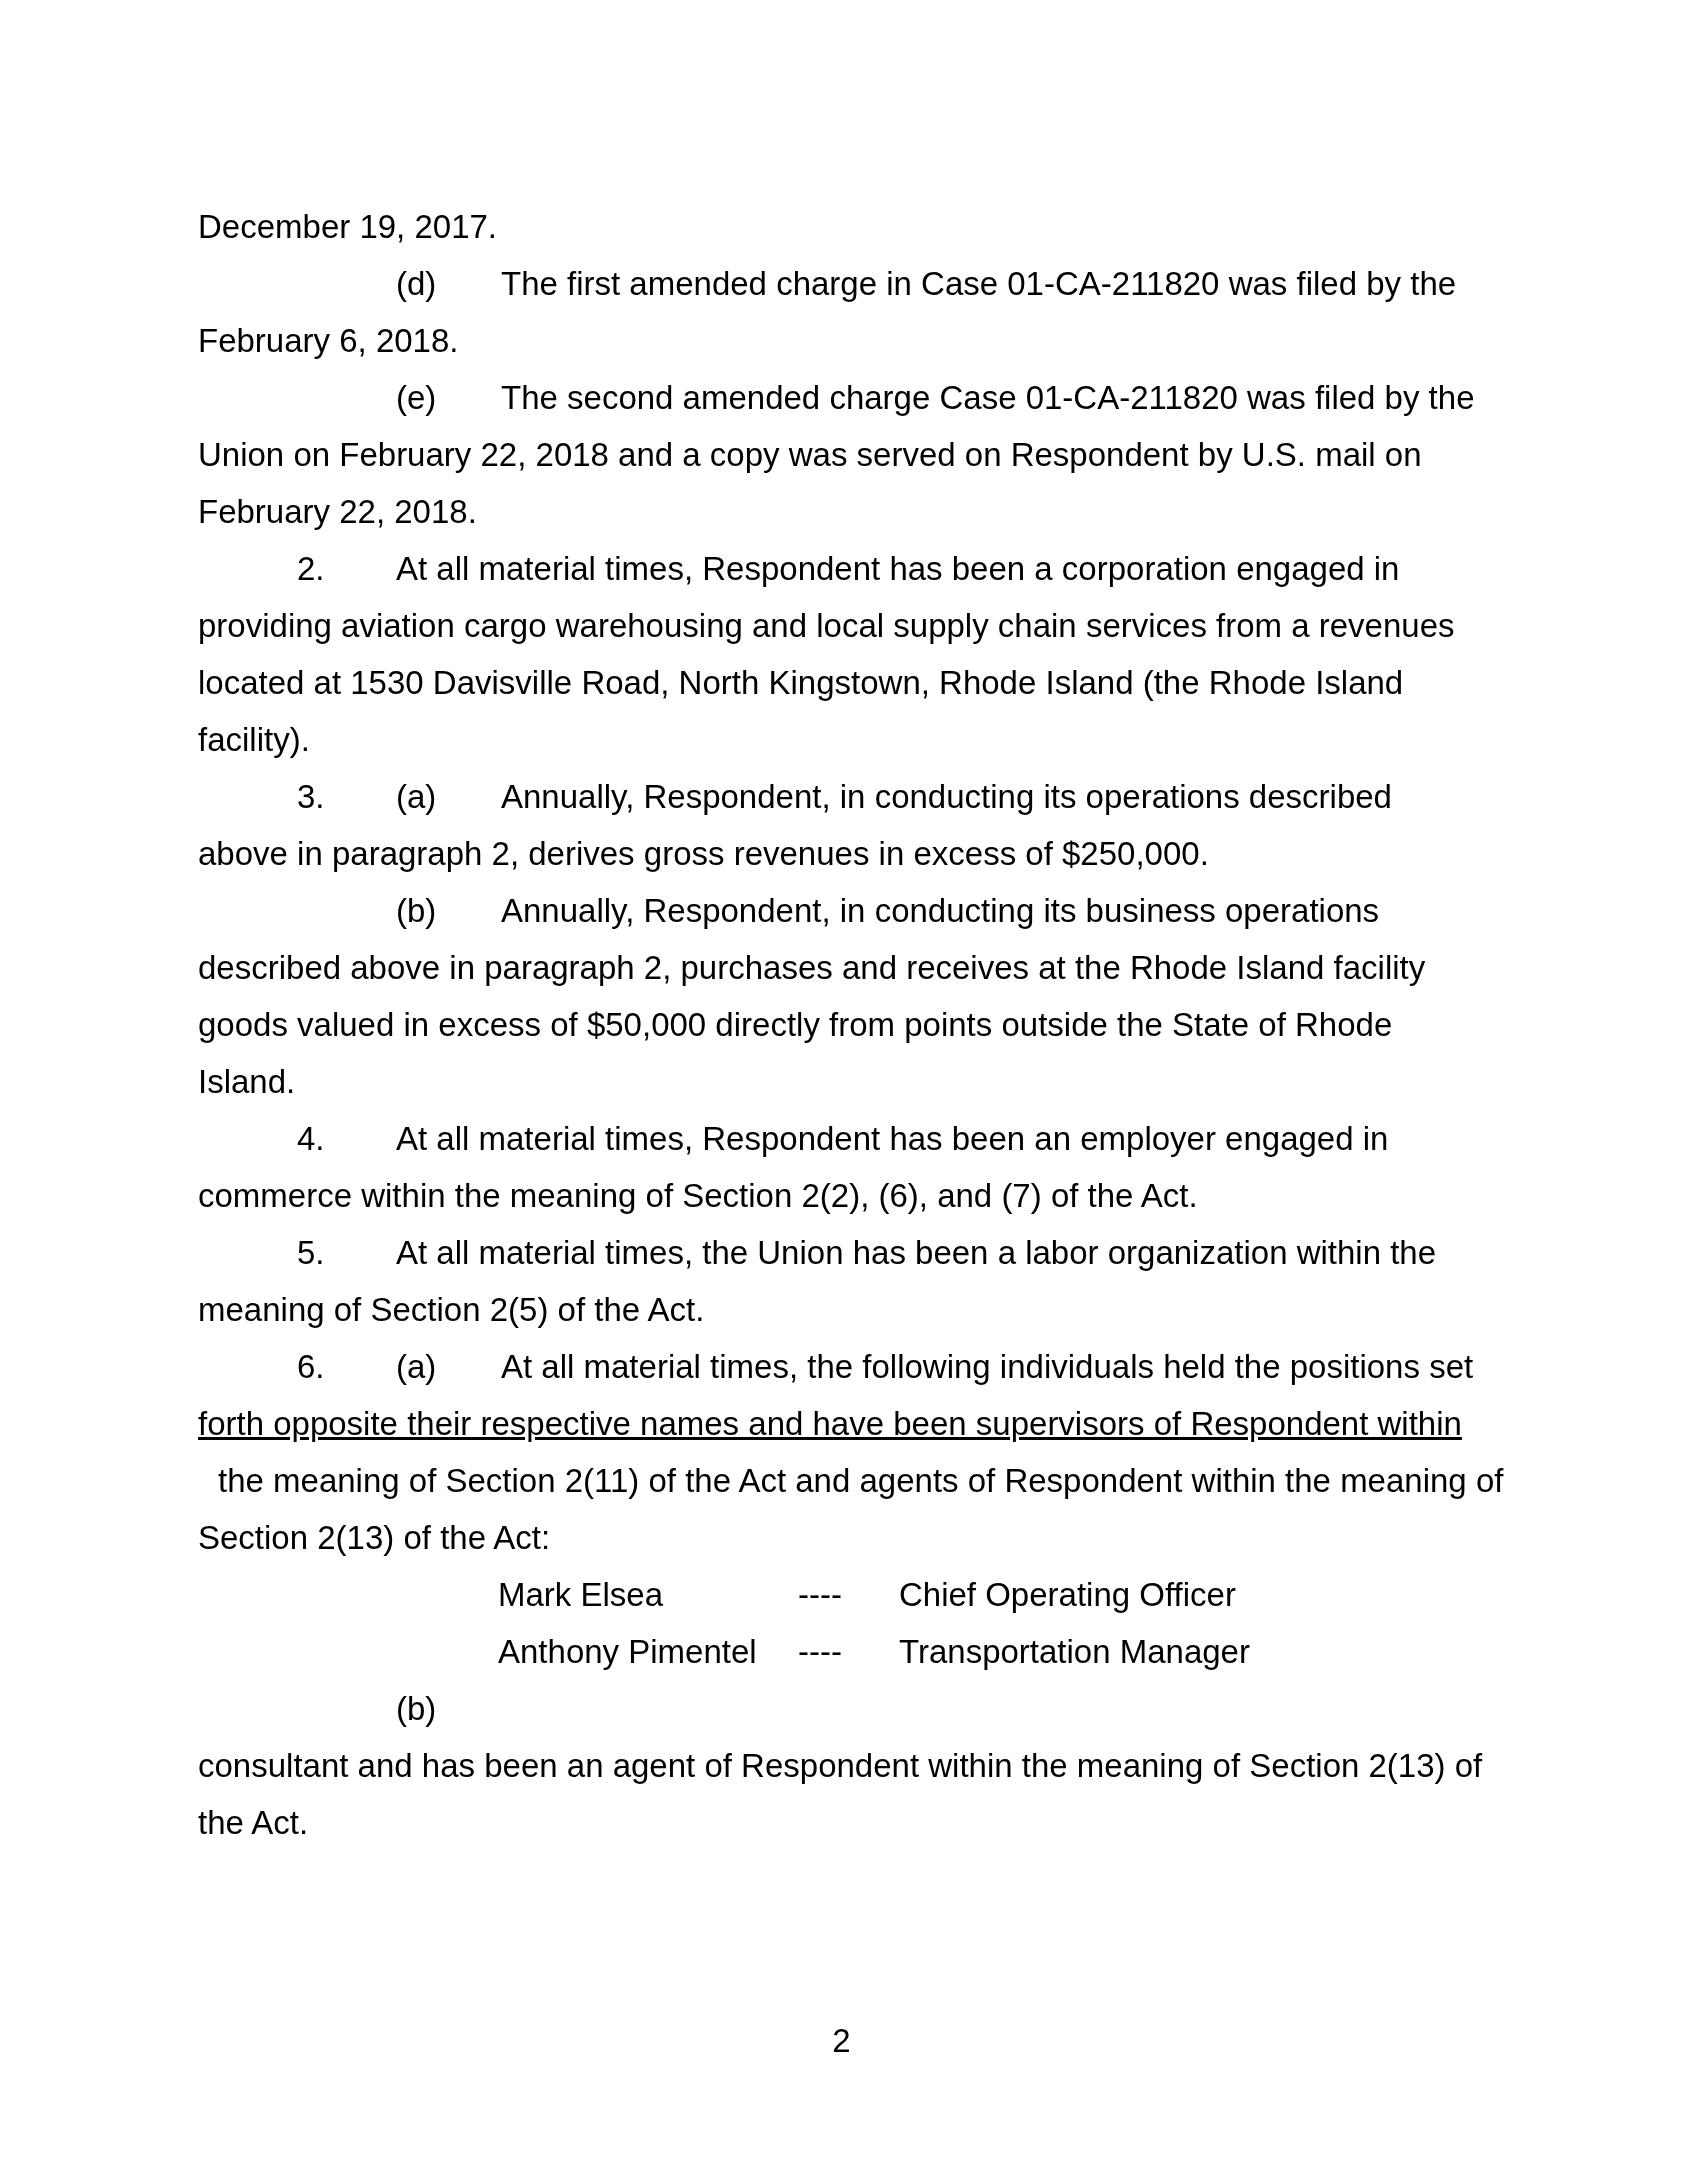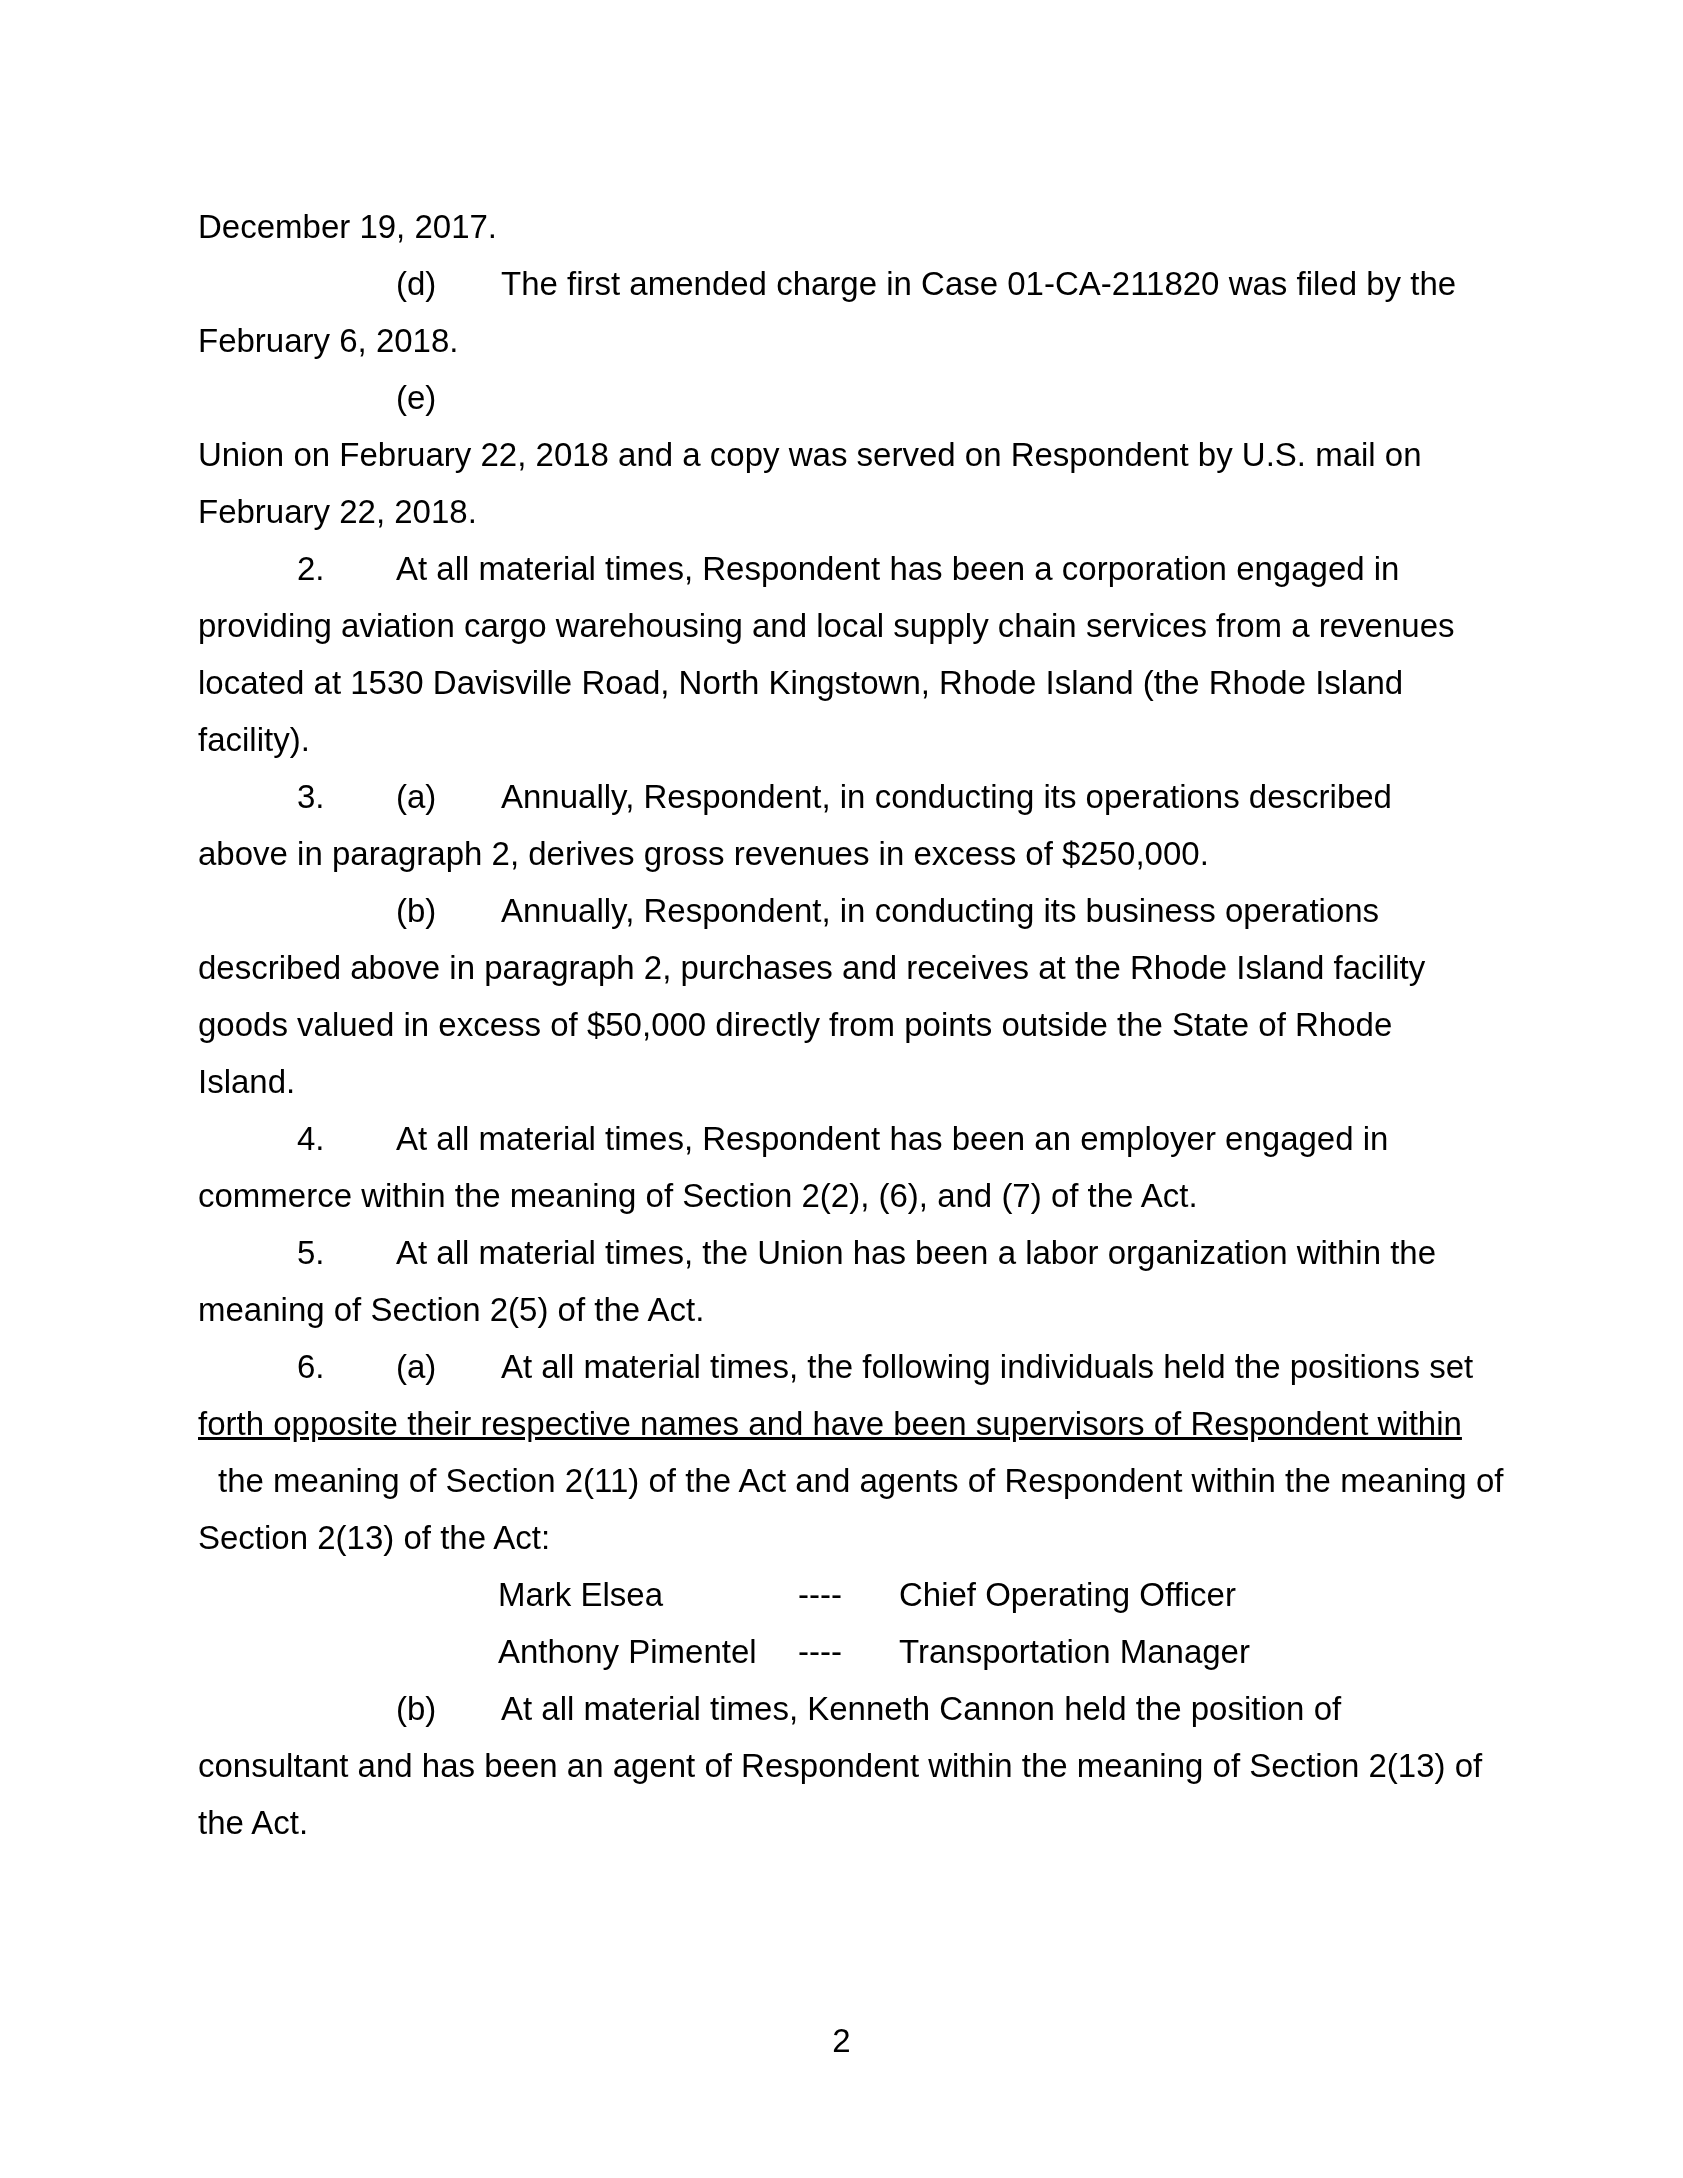--- a/index.html
+++ b/index.html
@@ -60,20 +60,21 @@
       </div>
       <div class="line">
         <span class="seg" style="left: 396px;">(d)</span>
         <span class="seg" style="left: 501px;">The first amended charge in Case 01-CA-211820 was filed by the</span>
       </div>
       <div class="line">
         <span class="seg" style="left: 198px;">February 6, 2018.</span>
       </div>
       <div class="line">
         <span class="seg" style="left: 396px;">(e)</span>
+        <span class="seg" style="left: 501px;">The second amended charge Case 01-CA-211820 was filed by the</span>
       </div>
       <div class="line">
         <span class="seg" style="left: 198px;">Union on February 22, 2018 and a copy was served on Respondent by U.S. mail on</span>
       </div>
       <div class="line">
         <span class="seg" style="left: 198px;">February 22, 2018.</span>
       </div>
       <div class="line">
         <span class="seg" style="left: 297px;">2.</span>
         <span class="seg" style="left: 396px;">At all material times, Respondent has been a corporation engaged in</span>
@@ -141,21 +142,20 @@
         <span class="seg" style="left: 798px;">----</span>
         <span class="seg" style="left: 899px;">Chief Operating Officer</span>
       </div>
       <div class="line">
         <span class="seg" style="left: 498px;">Anthony Pimentel</span>
         <span class="seg" style="left: 798px;">----</span>
         <span class="seg" style="left: 899px;">Transportation Manager</span>
       </div>
       <div class="line">
         <span class="seg" style="left: 396px;">(b)</span>
-        <span class="seg" style="left: 501px;">At all material times, Kenneth Cannon held the position of</span>
       </div>
       <div class="line">
         <span class="seg" style="left: 198px;">consultant and has been an agent of Respondent within the meaning of Section 2(13) of</span>
       </div>
       <div class="line">
         <span class="seg" style="left: 198px;">the Act.</span>
       </div>
     </div>
   <div id="footer">
     <span>2</span>

